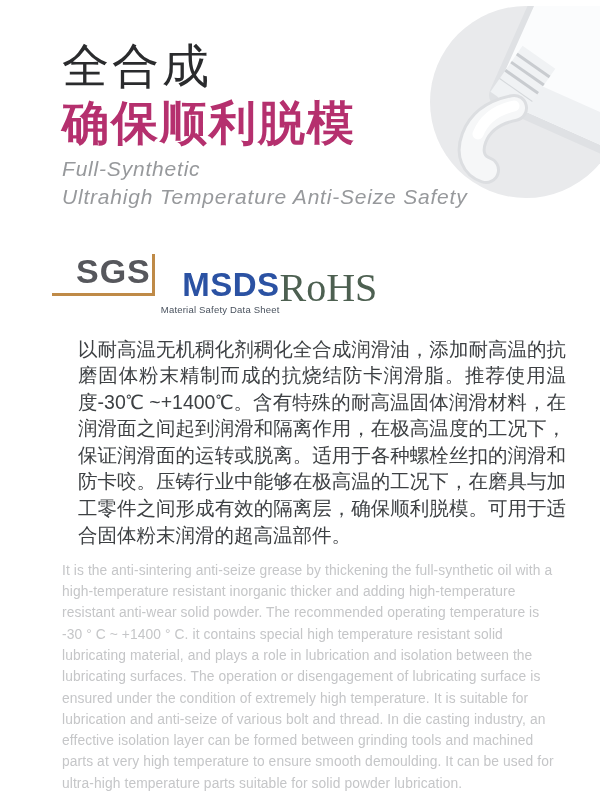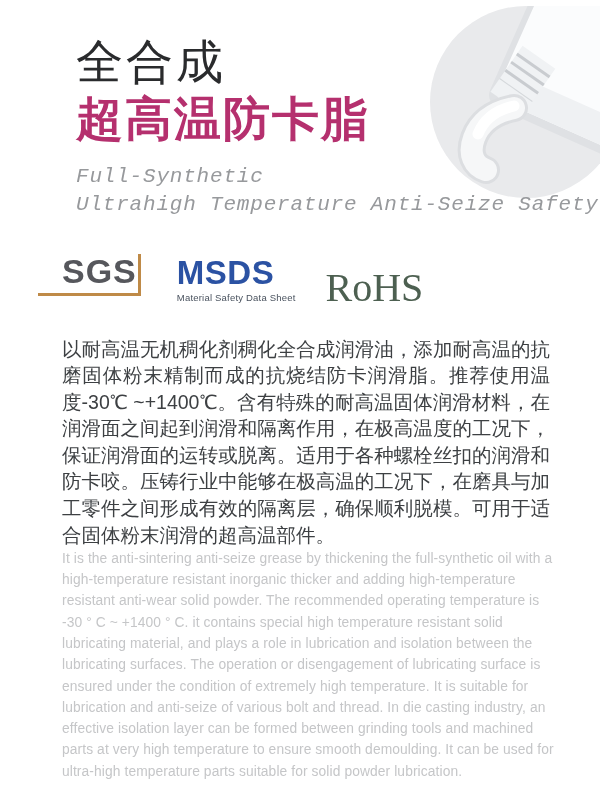--- a/index.html
+++ b/index.html
@@ -13,86 +13,86 @@
   }
 
   
   .photo {
     position: absolute;
     top: 6px; right: -22px;
     width: 192px; height: 192px;
   }
 
   
-  .title-block { position: absolute; left: 76px; top: 40px; font-family: Liberation Mono, monospace; }
+  .title-block { position: absolute; left: 62px; top: 40px; }
   .title-cn {
     margin: 0;
     font-size: 47px; font-weight: 500;
     color: #2a2b2d; letter-spacing: 3px;
     line-height: 1.12;
   }
   .title-highlight {
     margin: 4px 0 0 0;
     font-size: 47px; font-weight: 700;
     color: #b5306e; letter-spacing: 2px;
     line-height: 1.12;
   }
   .subtitle {
-    margin-top: 14px;
+    margin-top: 6px;
     font-style: italic;
     font-size: 21px;
     color: #97999c;
     letter-spacing: 0.8px;
     line-height: 1.33;
   }
 
   
   .certs {
-    position: absolute; left: 46px; top: 252px;
-    display: flex; align-items: flex-start; gap: 30px;
+    position: absolute; left: 60px; top: 252px;
+    display: flex; align-items: flex-start; 
   }
   .sgs { position: relative; padding: 2px 10px 10px 16px; }
   .sgs-text {
     font-size: 34px; font-weight: 700;
     color: #56575c; letter-spacing: 1px; line-height: 1;
   }
   .sgs-underline {
     position: absolute; left: -8px; right: 6px; bottom: 2px;
     height: 3px; background: #bf8a47;
   }
   .sgs-vline {
     position: absolute; right: 6px; top: 2px; bottom: 2px;
     width: 3px; background: #bf8a47;
   }
-  .msds { margin-top: 4px; }
+  .msds { margin-top: 16px; text-align: right; }
   .msds-text {
     font-size: 33px; font-weight: 800;
     color: #2b52a3; letter-spacing: 0.5px; line-height: 1;
   }
   .msds-sub {
     margin-top: 3px;
     font-size: 9.5px; font-weight: 400;
     color: #49525e; letter-spacing: 0.2px;
   }
   .rohs {
     margin-top: 16px;
     font-family: "Liberation Serif", serif;
     font-size: 40px; color: #4d6051; line-height: 1;
   }
 
   
   .desc-cn {
-    position: absolute; left: 62px; top: 316px;
+    position: absolute; left: 78px; top: 316px;
     width: 488px;
     font-size: 19.5px; line-height: 26.6px;
     color: #3d4043; font-weight: 500;
     text-align: justify;
   }
   .desc-en {
-    position: absolute; left: 62px; top: 534px;
+    position: absolute; left: 62px; top: 546px;
     width: 496px;
     font-size: 13.8px; line-height: 21.3px;
     color: #c5c6c8;
     letter-spacing: 0.1px;
   }
 </style>
 </head>
 <body>
 
 <div class="photo">
@@ -116,21 +116,21 @@
     <g>
       <path d="M 84,102 C 64,106 50,116 44,132 C 38,148 44,160 56,164" stroke="#dcdee1" stroke-width="28" fill="none" stroke-linecap="round"></path>
       <path d="M 84,102 C 64,106 50,116 44,132 C 38,148 44,160 56,164" stroke="#f6f7f8" stroke-width="22" fill="none" stroke-linecap="round"></path>
       <path d="M 84,100 C 66,104 54,113 48,128" stroke="#ffffff" stroke-width="11" fill="none" stroke-linecap="round"></path>
     </g>
   </svg>
 </div>
 
 <div class="title-block">
   <h1 class="title-cn">全合成</h1>
-  <h2 class="title-highlight">超高温防卡脂</h2>
+  <h2 class="title-highlight">确保顺利脱模</h2>
   <div class="subtitle">
     <div>Full-Synthetic</div>
     <div>Ultrahigh Temperature Anti-Seize Safety</div>
   </div>
 </div>
 
 <div class="certs">
   <div class="sgs">
     <span class="sgs-text">SGS</span>
     <span class="sgs-underline"></span>

